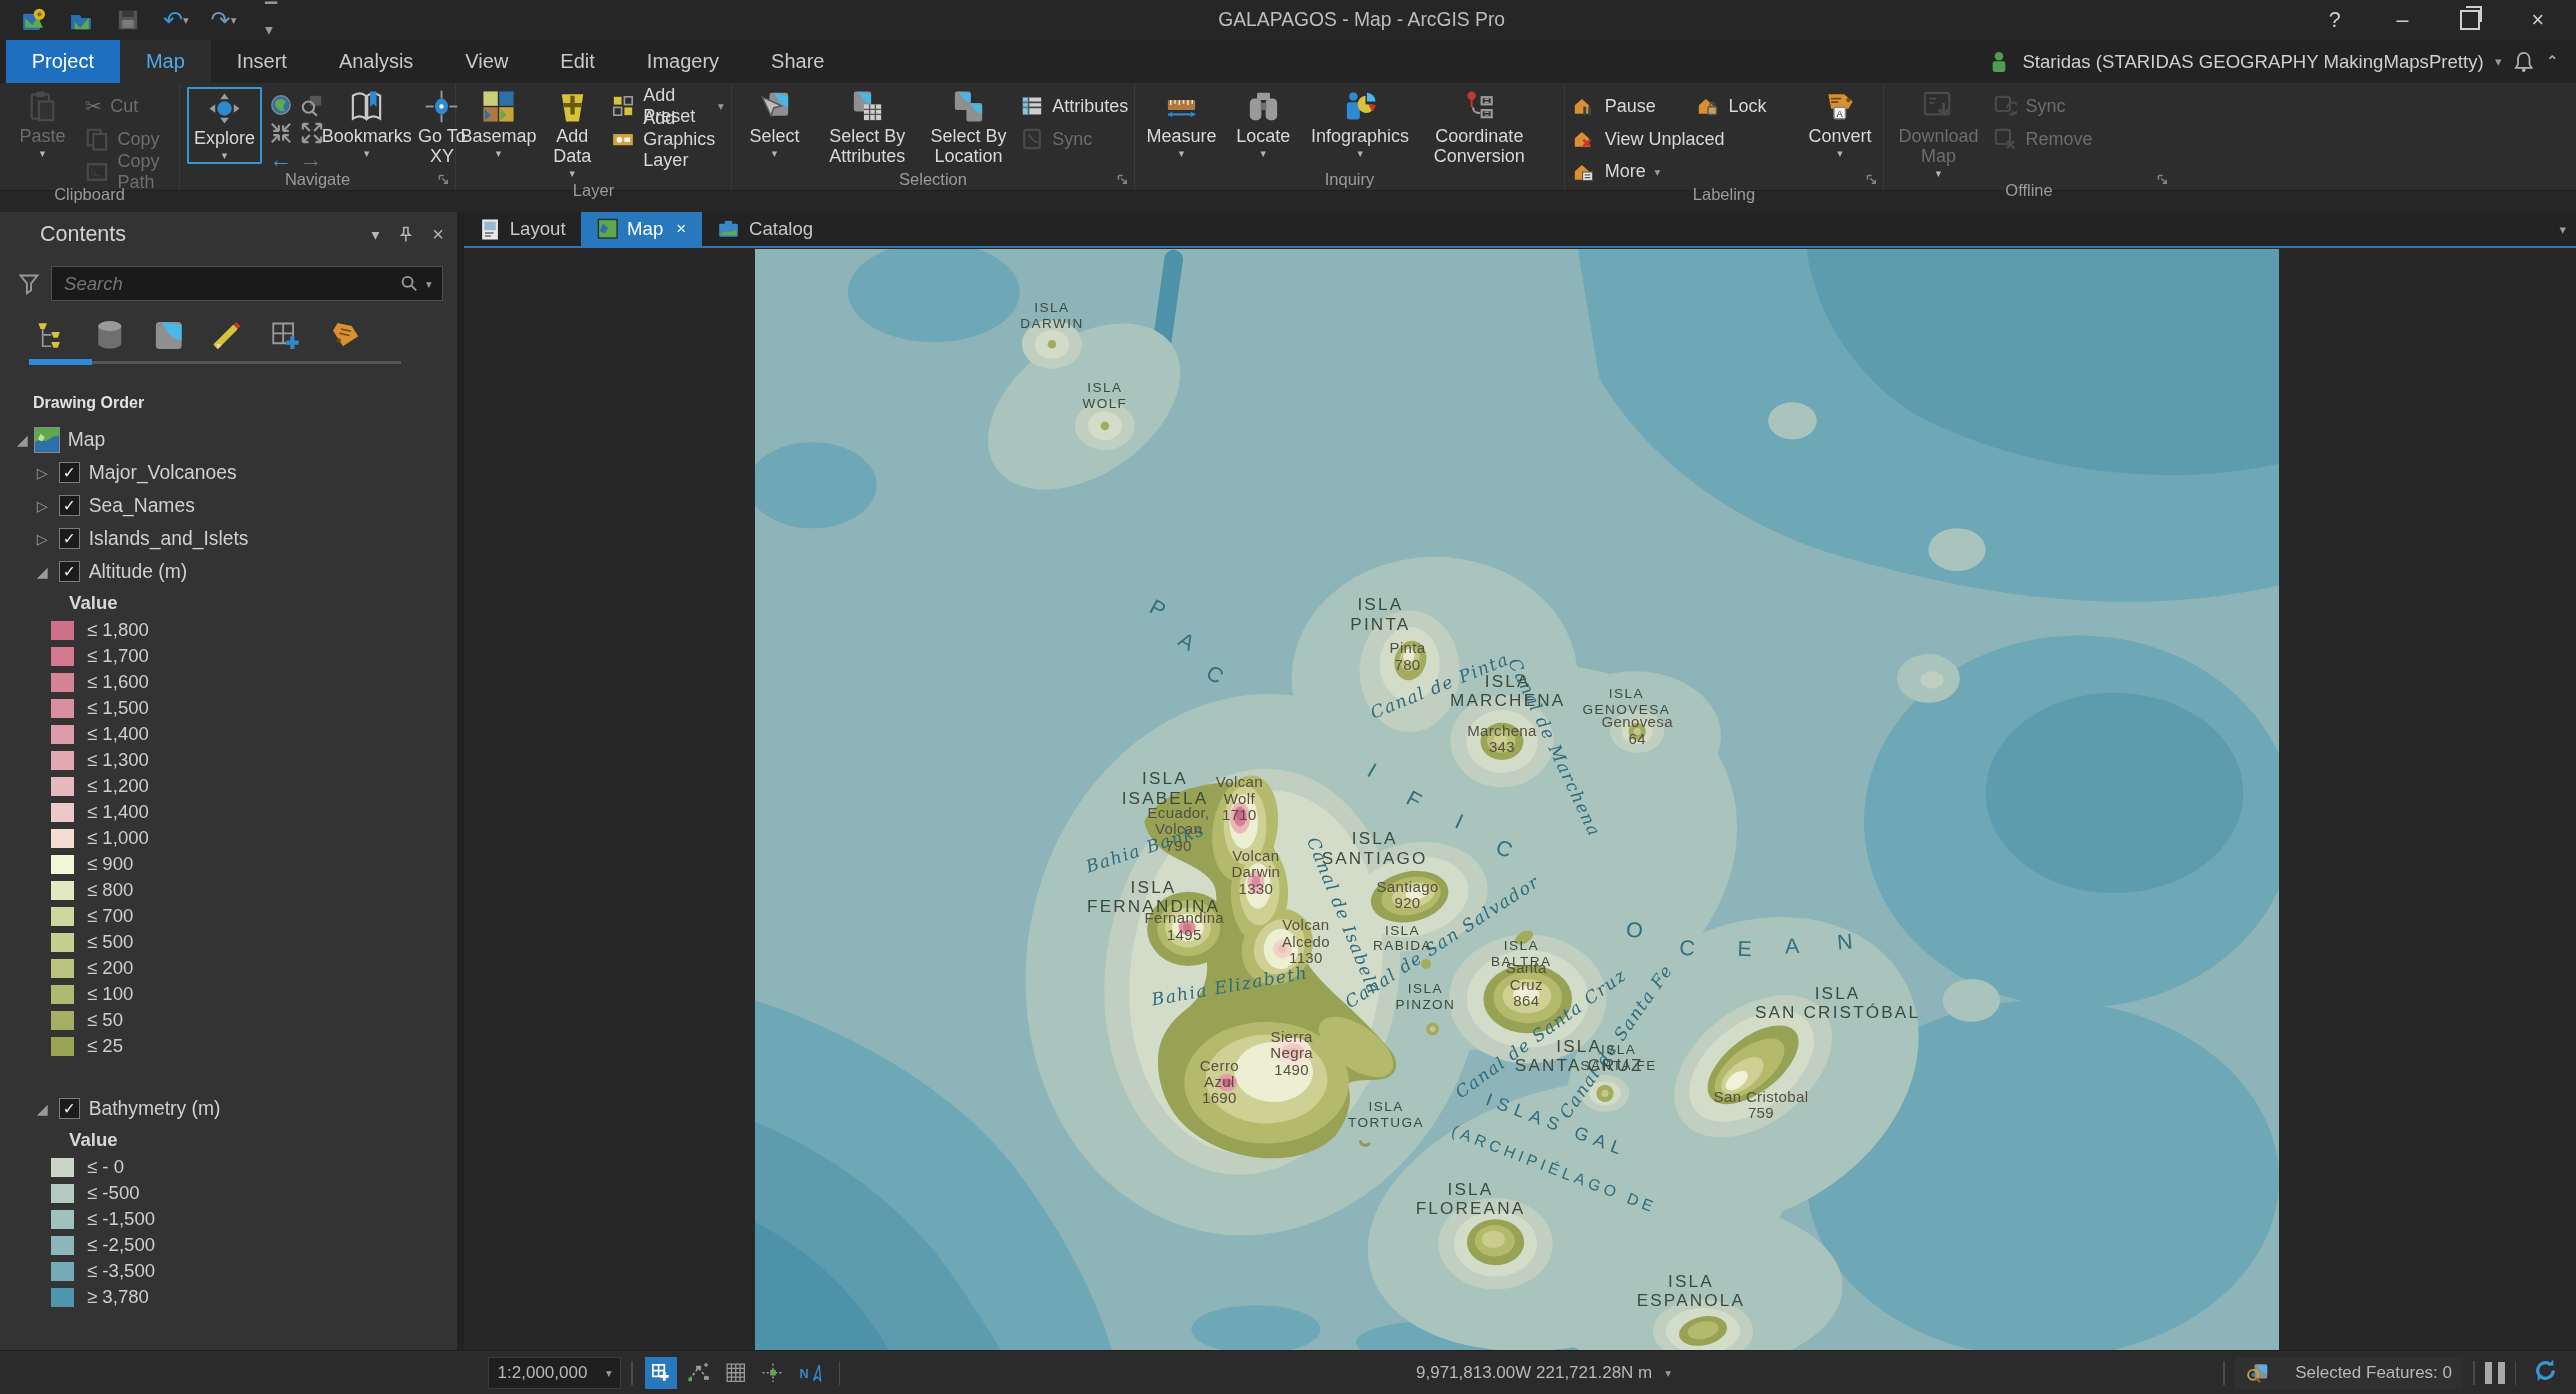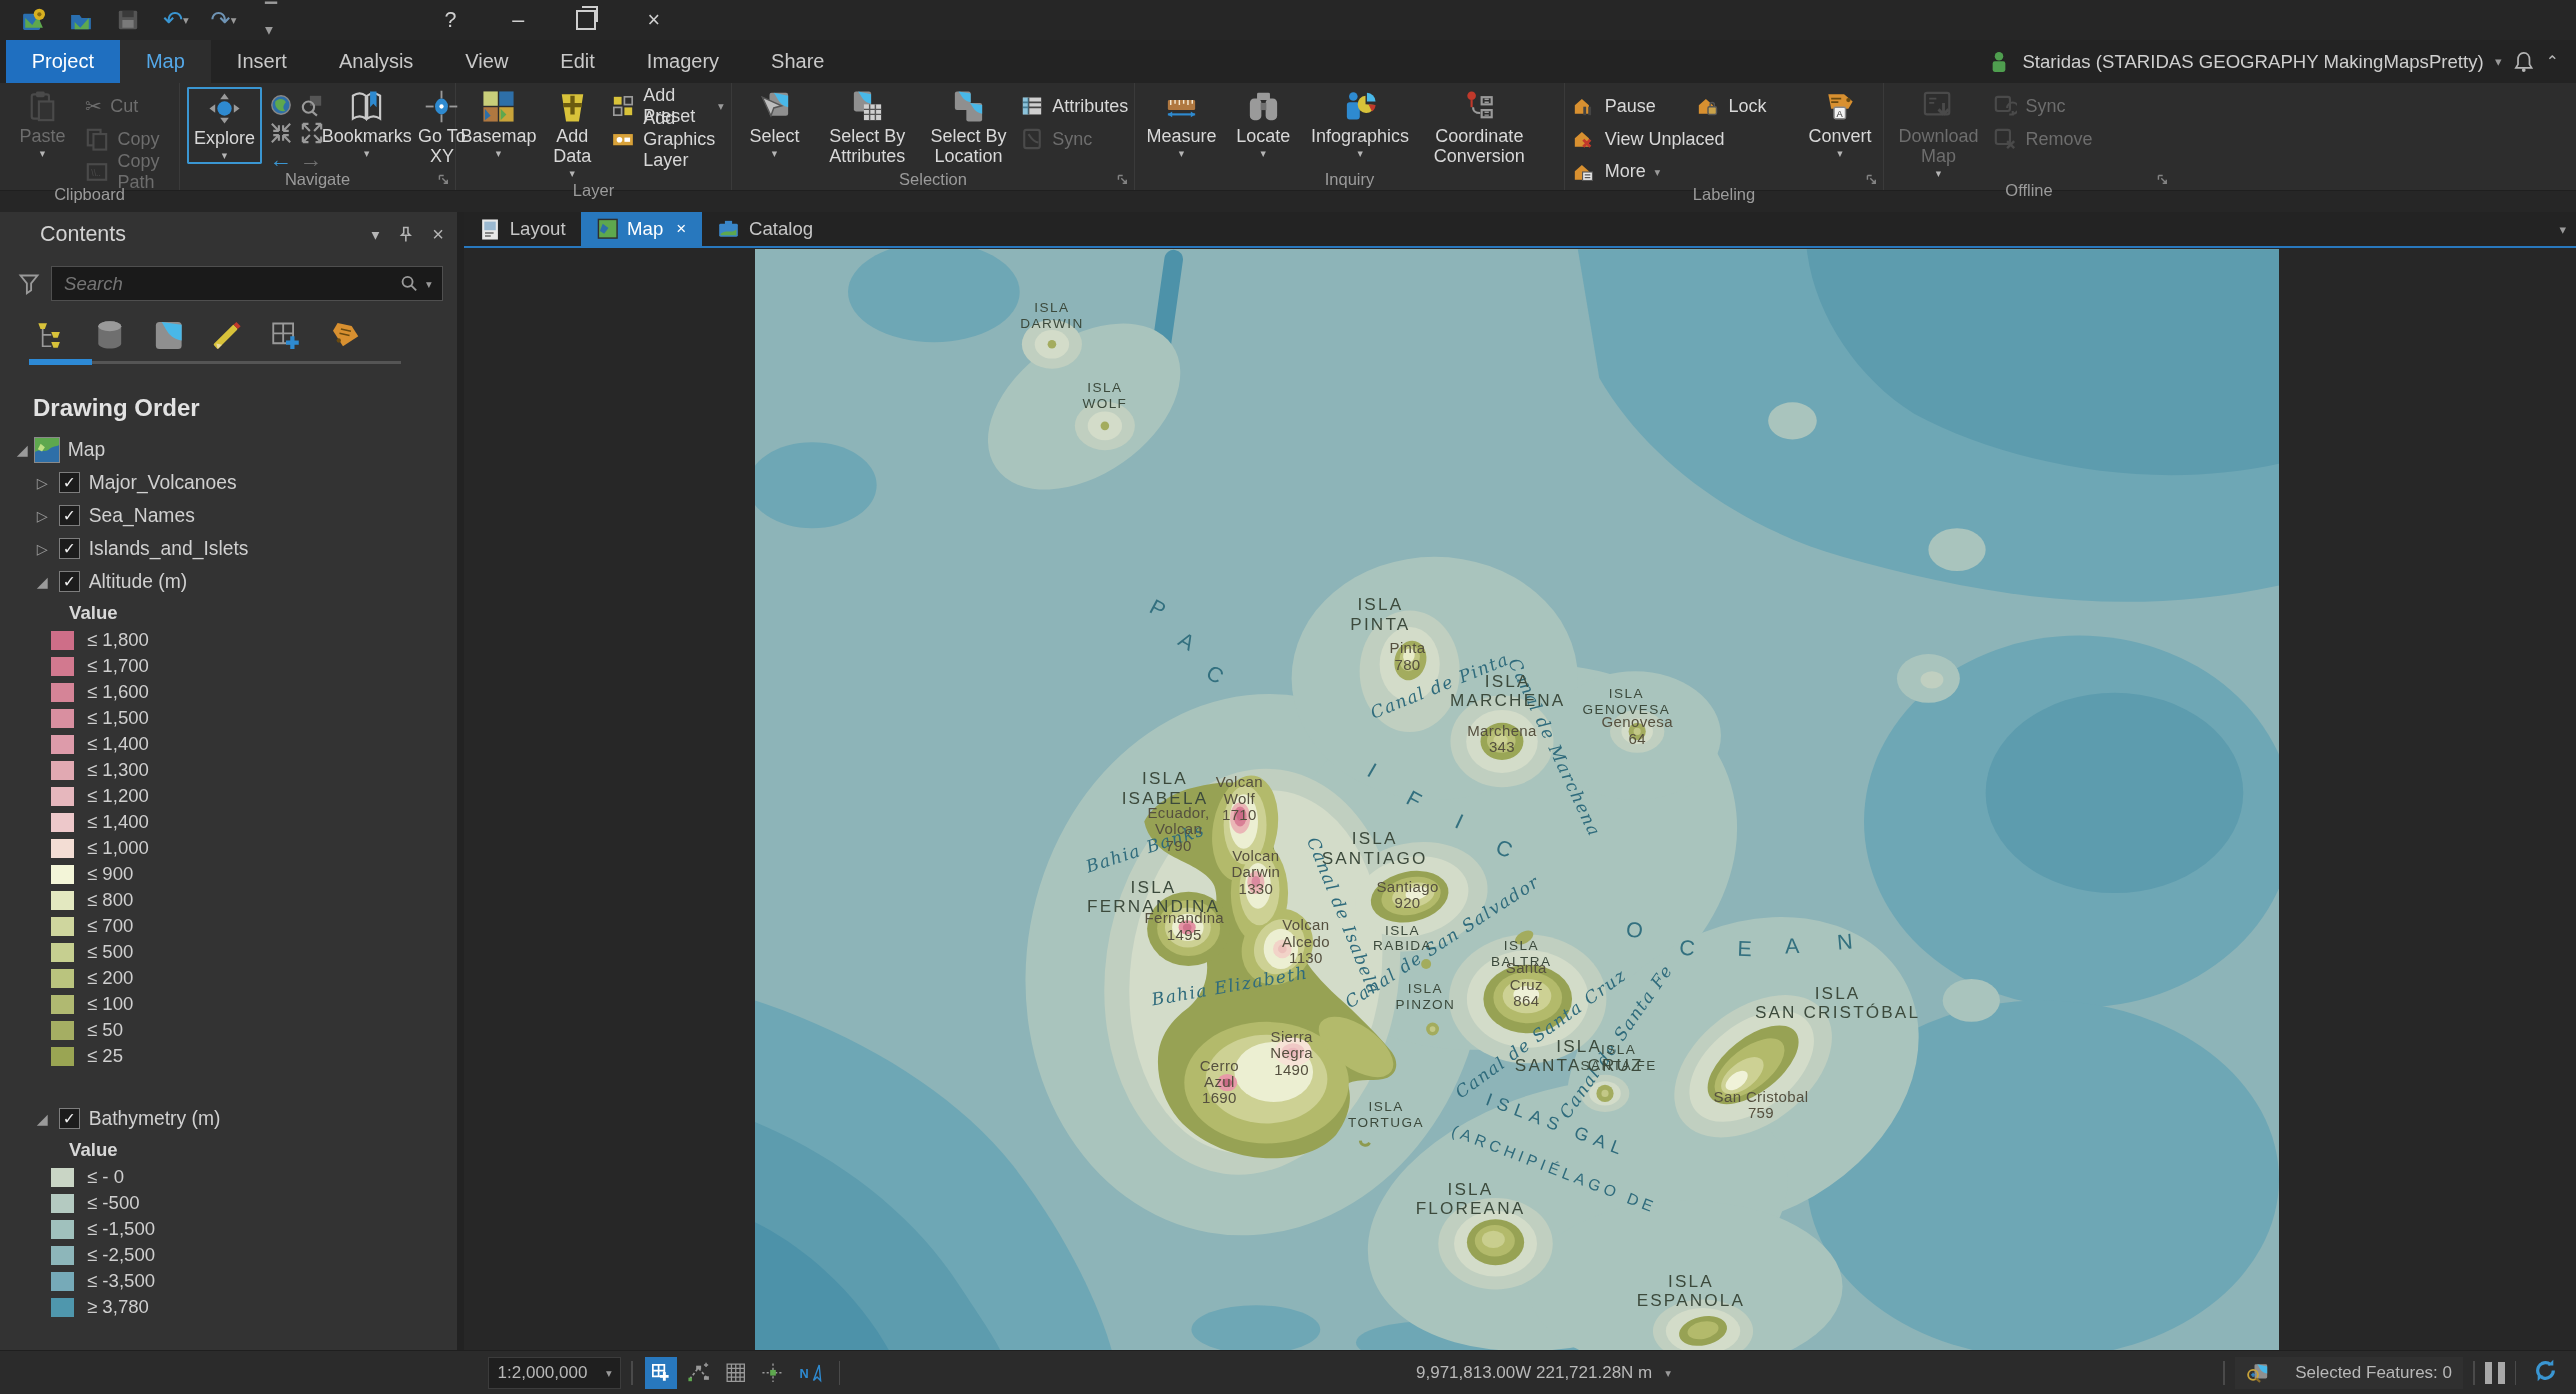--- a/index.html
+++ b/index.html
@@ -46,21 +46,21 @@
   .panel{position:absolute;left:0;top:212px;width:464px;bottom:44px;background:#333333;border-right:7.2px solid #222222;box-sizing:border-box;}
   .panel-header{display:flex;align-items:center;height:44px;padding:0 13px 0 40px;font-size:21.5px;color:#d2d2d2;}
   .panel-hicons{margin-left:auto;display:flex;gap:18.6px;color:#b5b5b5;font-size:15.7px;align-items:center;}
   .search-row{display:flex;align-items:center;gap:10px;padding:10px 14.3px 0 17px;}
   .searchbox{flex:1;height:33px;background:#1a1a1a;border:1.4px solid #4f4f4f;display:flex;align-items:center;padding:0 10px;gap:7.2px;}
   .searchbox input{flex:1;background:transparent;border:none;outline:none;color:#bdbdbd;font-size:18.6px;font-style:italic;font-family:inherit;}
   .ptoolbar{display:flex;gap:18.6px;padding:15.7px 0 0 31.5px;align-items:center;}
   .ptool{width:40px;height:37px;display:flex;align-items:center;justify-content:center;}
   .ptool-underline{margin:7.2px 0 0 29px;width:372px;height:2.9px;background:#555;position:relative;}
   .ptool-underline::before{content:"";position:absolute;left:0;top:-1.4px;width:63px;height:5.7px;background:#2d8ad6;}
-  .drawing-order{padding:30px 0 0 33px;font-size:24px;font-weight:bold;color:#e2e2e2;}
+  .drawing-order{padding:30px 0 0 33px;font-size:16px;font-weight:bold;color:#e2e2e2;}
   .tree{padding:11.4px 0 0 0;font-size:19.3px;color:#d0d0d0;}
   .trow{display:flex;align-items:center;height:33px;}
   .texp{width:18.6px;text-align:center;color:#9a9a9a;font-size:14.3px;flex:0 0 auto;}
   .tind1{margin-left:13px;} .tind2{margin-left:33px;}
   .checkbox{width:19.3px;height:19.3px;background:#1c1c1c;border:1.4px solid #7d7d7d;display:flex;align-items:center;justify-content:center;color:#f2f2f2;font-size:15.7px;font-weight:bold;margin:0 8.6px 0 7.2px;flex:0 0 auto;}
   .value-head{height:29px;display:flex;align-items:center;padding-left:69px;font-weight:bold;color:#d8d8d8;font-size:18.6px;}
   .legend-row{height:26px;display:flex;align-items:center;padding-left:51px;}
   .legend-row .swatch{width:23px;height:19.3px;flex:0 0 auto;}
   .legend-row .legend-label{padding-left:13px;font-size:18.6px;color:#cfcfcf;}
   .gap50{height:33px;}
@@ -127,20 +127,21 @@
           <span class="caret-sm">▾</span>
         </span>
       <span class="qbtn">
           <span style="color:#6f94b5;font-size:24px;">↷</span>
           <span class="caret-sm">▾</span>
         </span>
       <span class="qbtn">
           <span style="font-size:15.7px;color:#9a9a9a;">▔<br>▾</span>
         </span>
     </div>
+    <div class="title-center">GALAPAGOS - Map - ArcGIS Pro</div>
     <div class="win-controls">
       <span class="win-btn">?</span>
       <span class="win-btn">–</span>
       <span class="win-btn">
           <span class="restore-glyph"></span>
         </span>
       <span class="win-btn">×</span>
     </div>
   </div>
 

